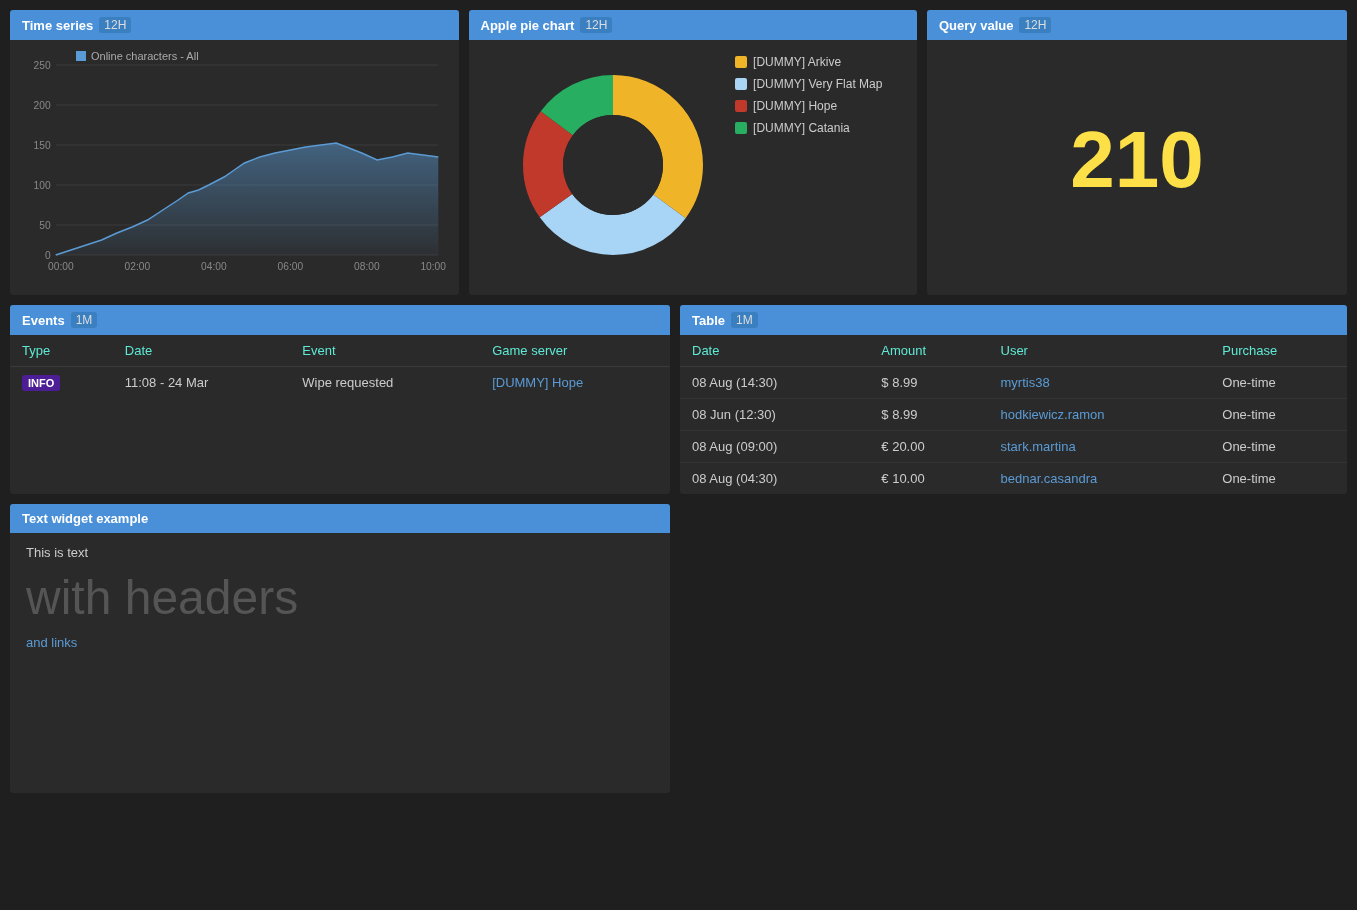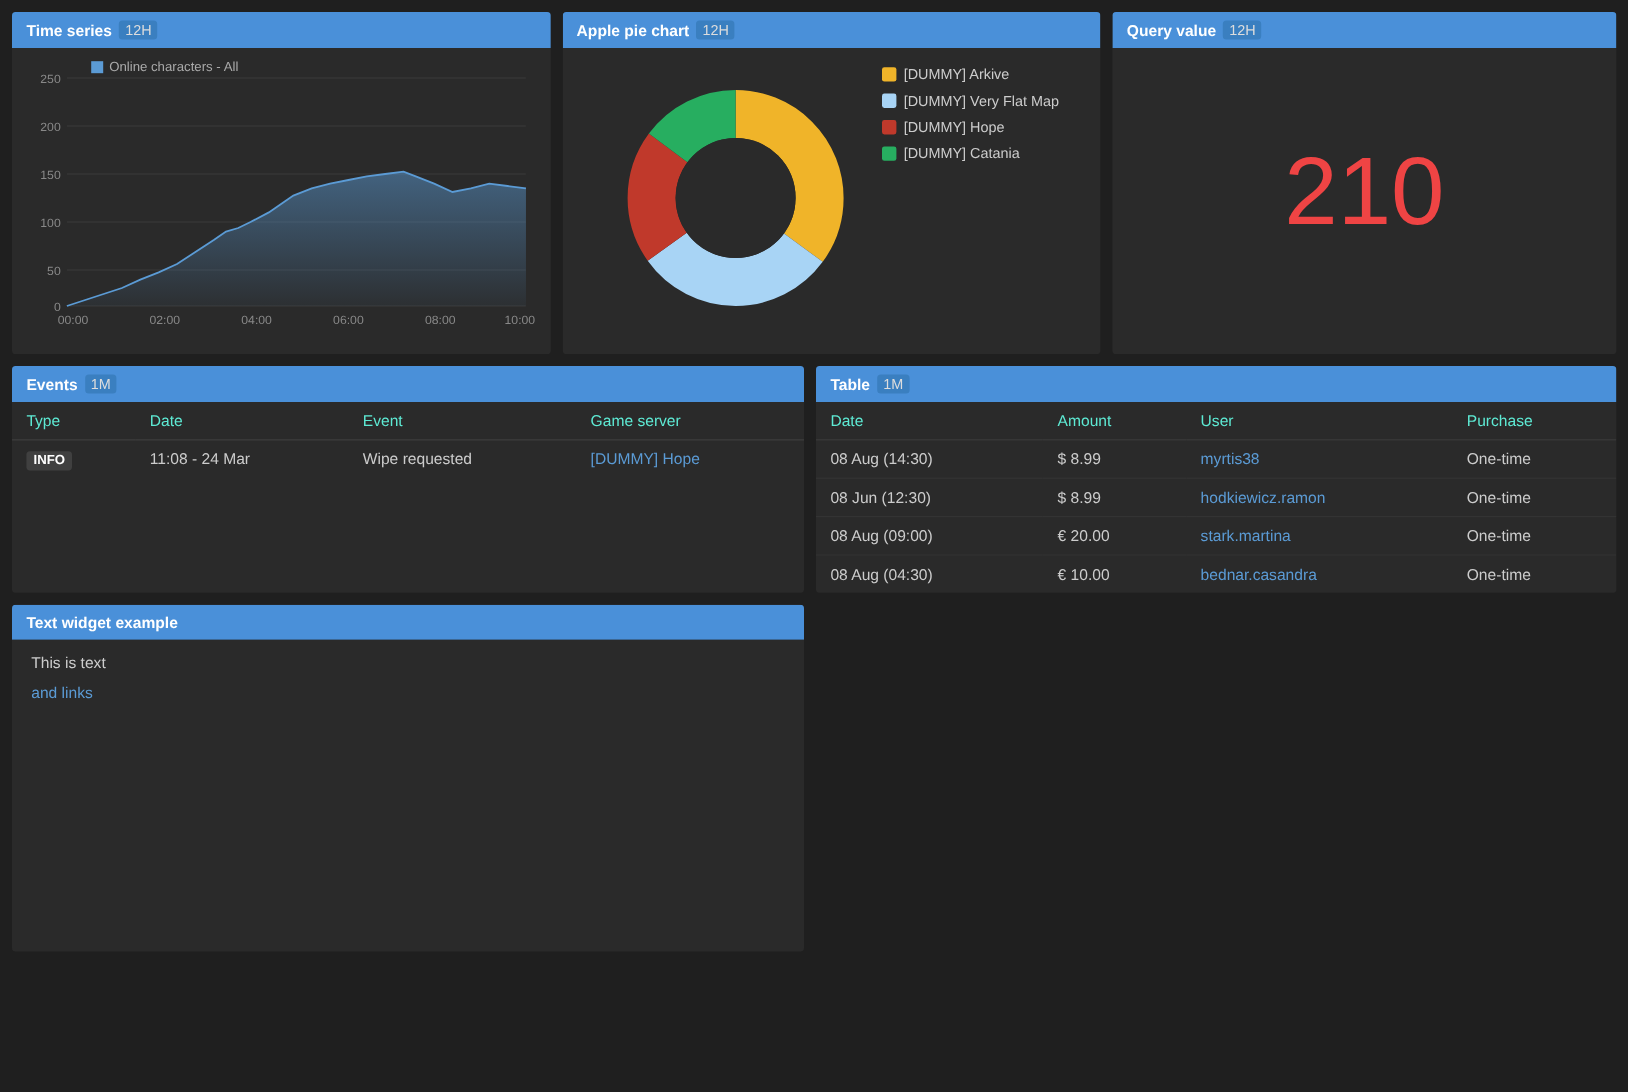--- a/index.html
+++ b/index.html
@@ -108,22 +108,22 @@
     
     .query-panel {
       flex: 0 0 420px;
     }
     .query-value-body {
       display: flex;
       align-items: center;
       justify-content: center;
       height: 240px;
       font-size: 80px;
-      font-weight: normal;
-      color: #ef4444;
+      font-weight: bold;
+      color: #fde047;
     }
 
     
     .events-panel {
       flex: 0 0 660px;
     }
     .table-full {
       width: 100%;
       border-collapse: collapse;
     }
@@ -136,21 +136,21 @@
     }
     .table-full td {
       padding: 8px 12px;
       border-bottom: 1px solid #333;
       color: #ccc;
     }
     .table-full tr:last-child td {
       border-bottom: none;
     }
     .info-badge {
-      background: #404040;
+      background: #4c1d95;
       color: #fff;
       border-radius: 3px;
       padding: 2px 6px;
       font-size: 11px;
       font-weight: bold;
     }
     .link-blue {
       color: #5b9bd5;
       text-decoration: none;
       cursor: pointer;
@@ -385,19 +385,20 @@
   </div>
 
   <div class="row">
 
     <div class="panel text-widget-panel">
       <div class="panel-header">
         <span>Text widget example</span>
       </div>
       <div class="text-widget-body">
         <div class="small-text">This is text</div>
+        <div class="big-header">with headers</div>
         <a class="and-links">and links</a>
       </div>
     </div>
 
   </div>
 
 </div>
 
 </body></html>

